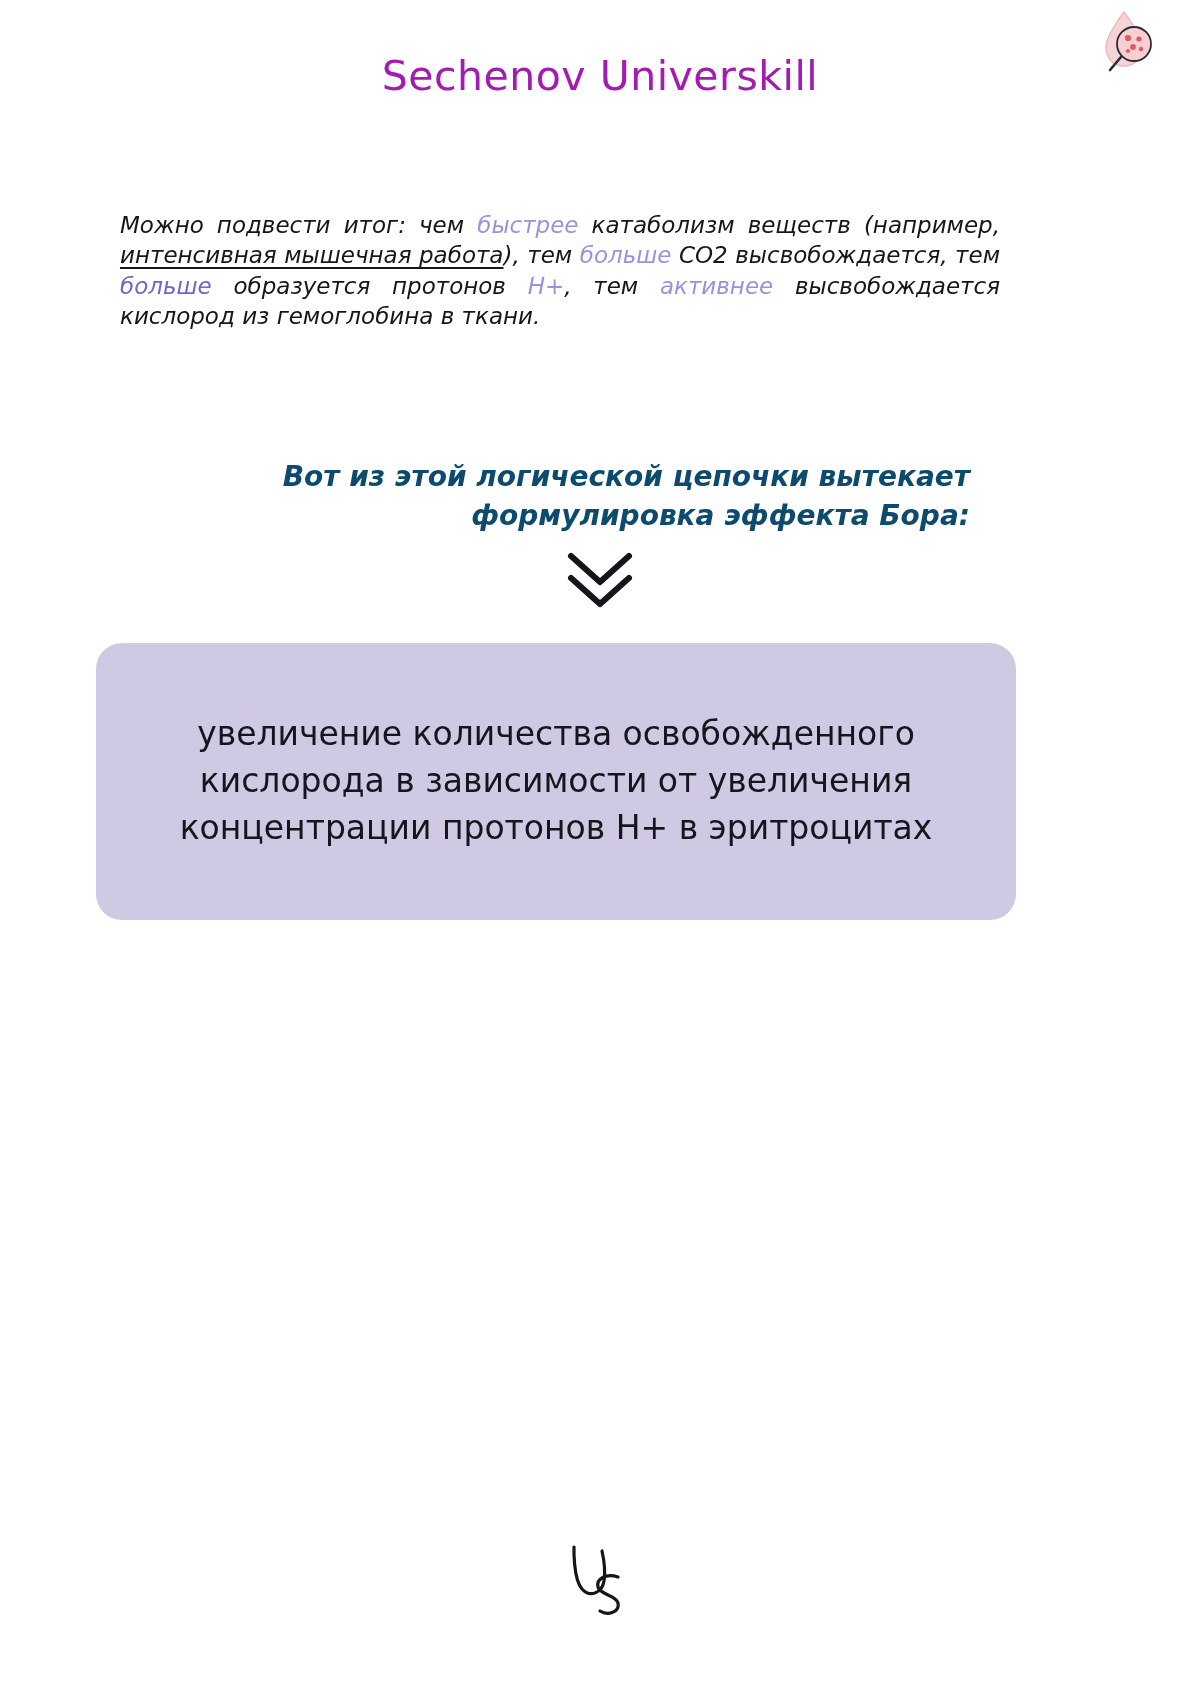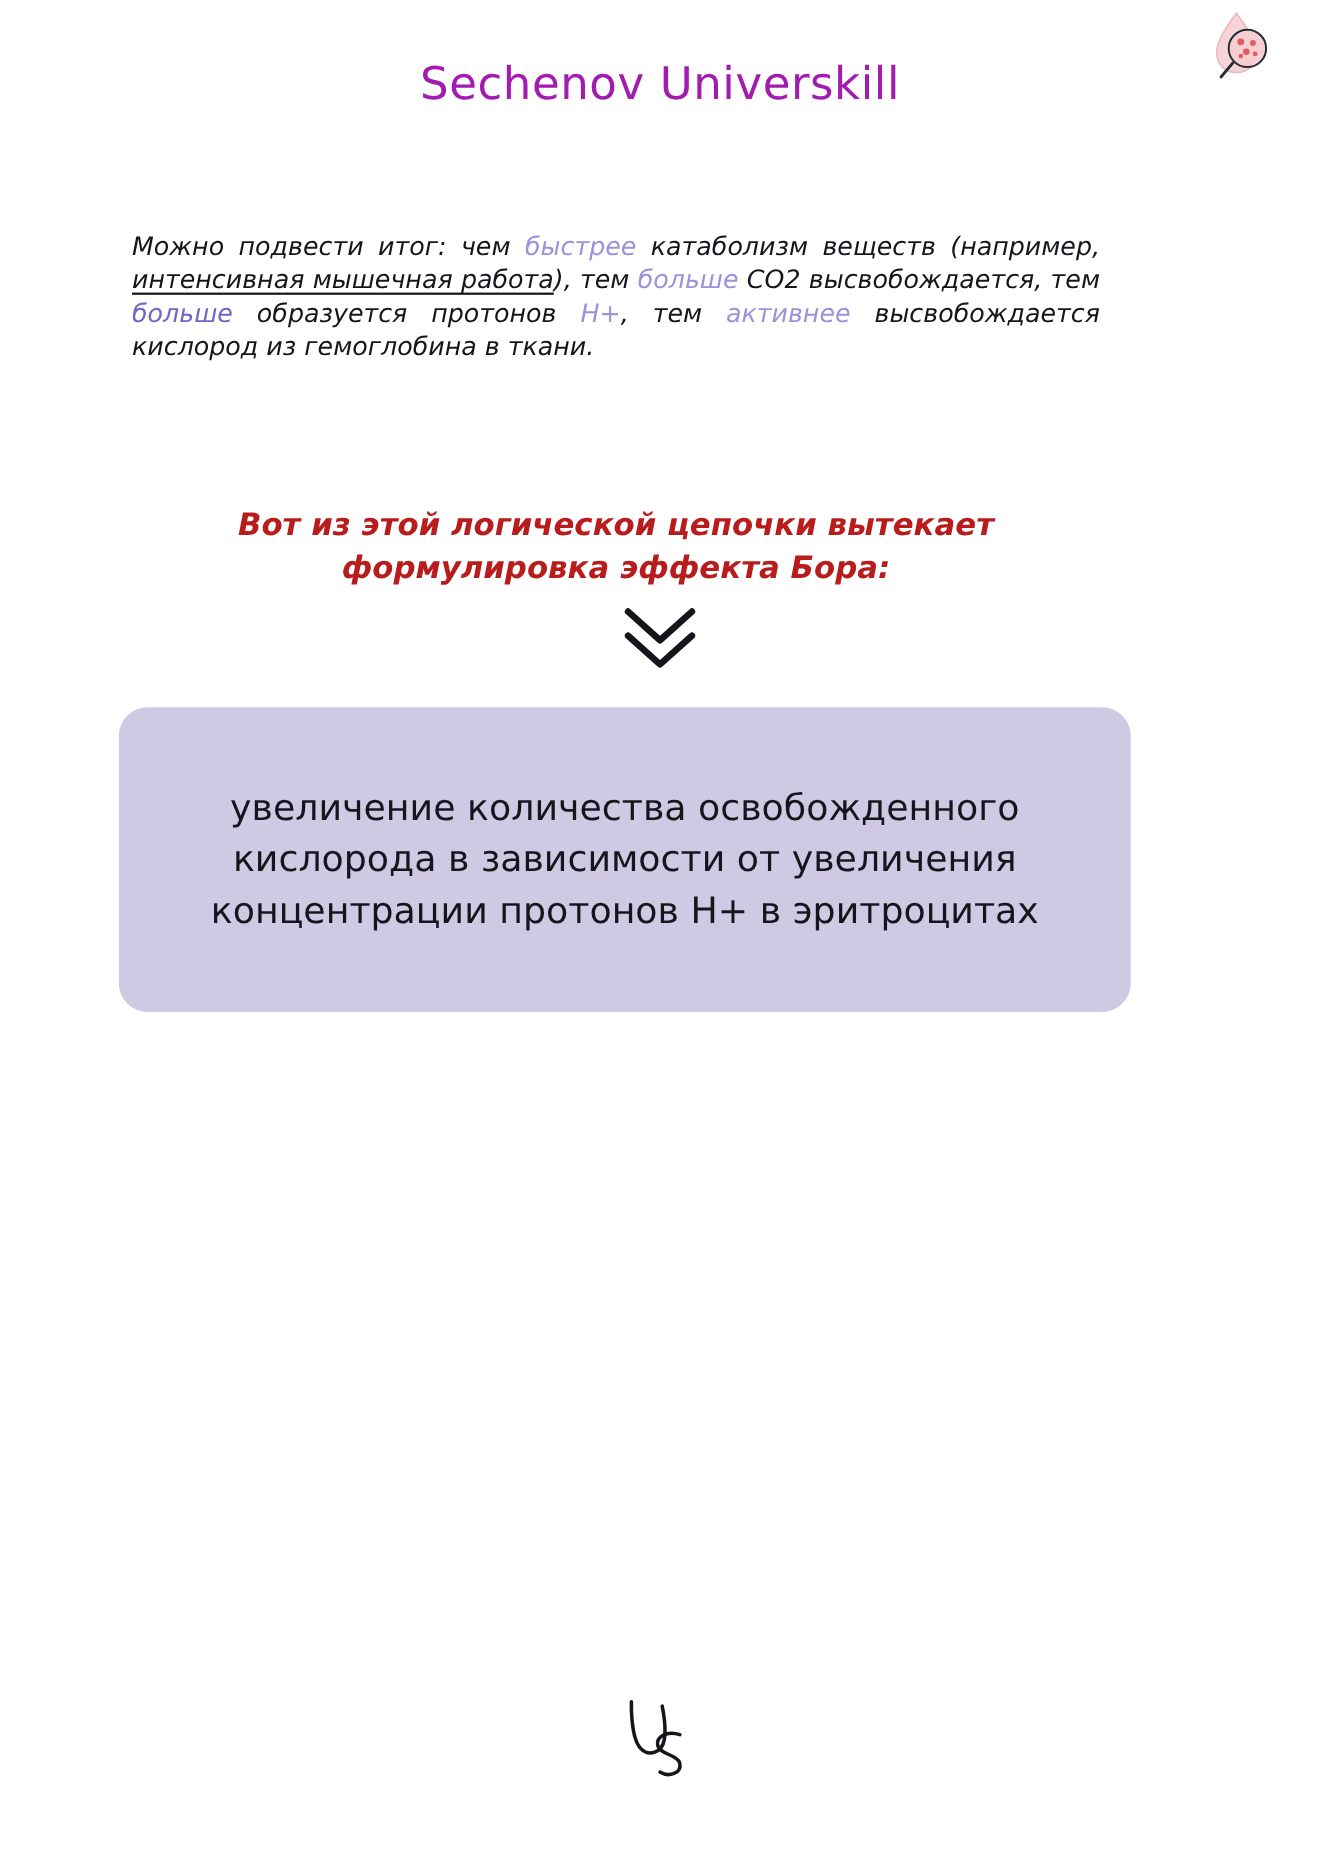--- a/index.html
+++ b/index.html
@@ -68,43 +68,43 @@
     text-decoration-thickness: 2px;
     text-underline-offset: 4px;
   }
 
   
   .lead-in {
     position: absolute;
     top: 458px;
     left: 150px;
     width: 820px;
-    text-align: center;
+    text-align: right;
     font-size: 28px;
     line-height: 1.38;
     font-weight: 700;
     font-style: italic;
-    color: #b91c1c;
+    color: #0c4a6e;
   }
 
   
   .chevron {
     position: absolute;
     top: 548px;
     left: 0;
     width: 1200px;
     display: flex;
     justify-content: center;
   }
 
   
   .definition-card {
     position: absolute;
     top: 643px;
-    left: 108px;
+    left: 96px;
     width: 920px;
     min-height: 277px;
     box-sizing: border-box;
     background: #cfc9e4;
     border-radius: 26px;
     display: flex;
     align-items: center;
     justify-content: center;
     padding: 30px 46px;
   }

